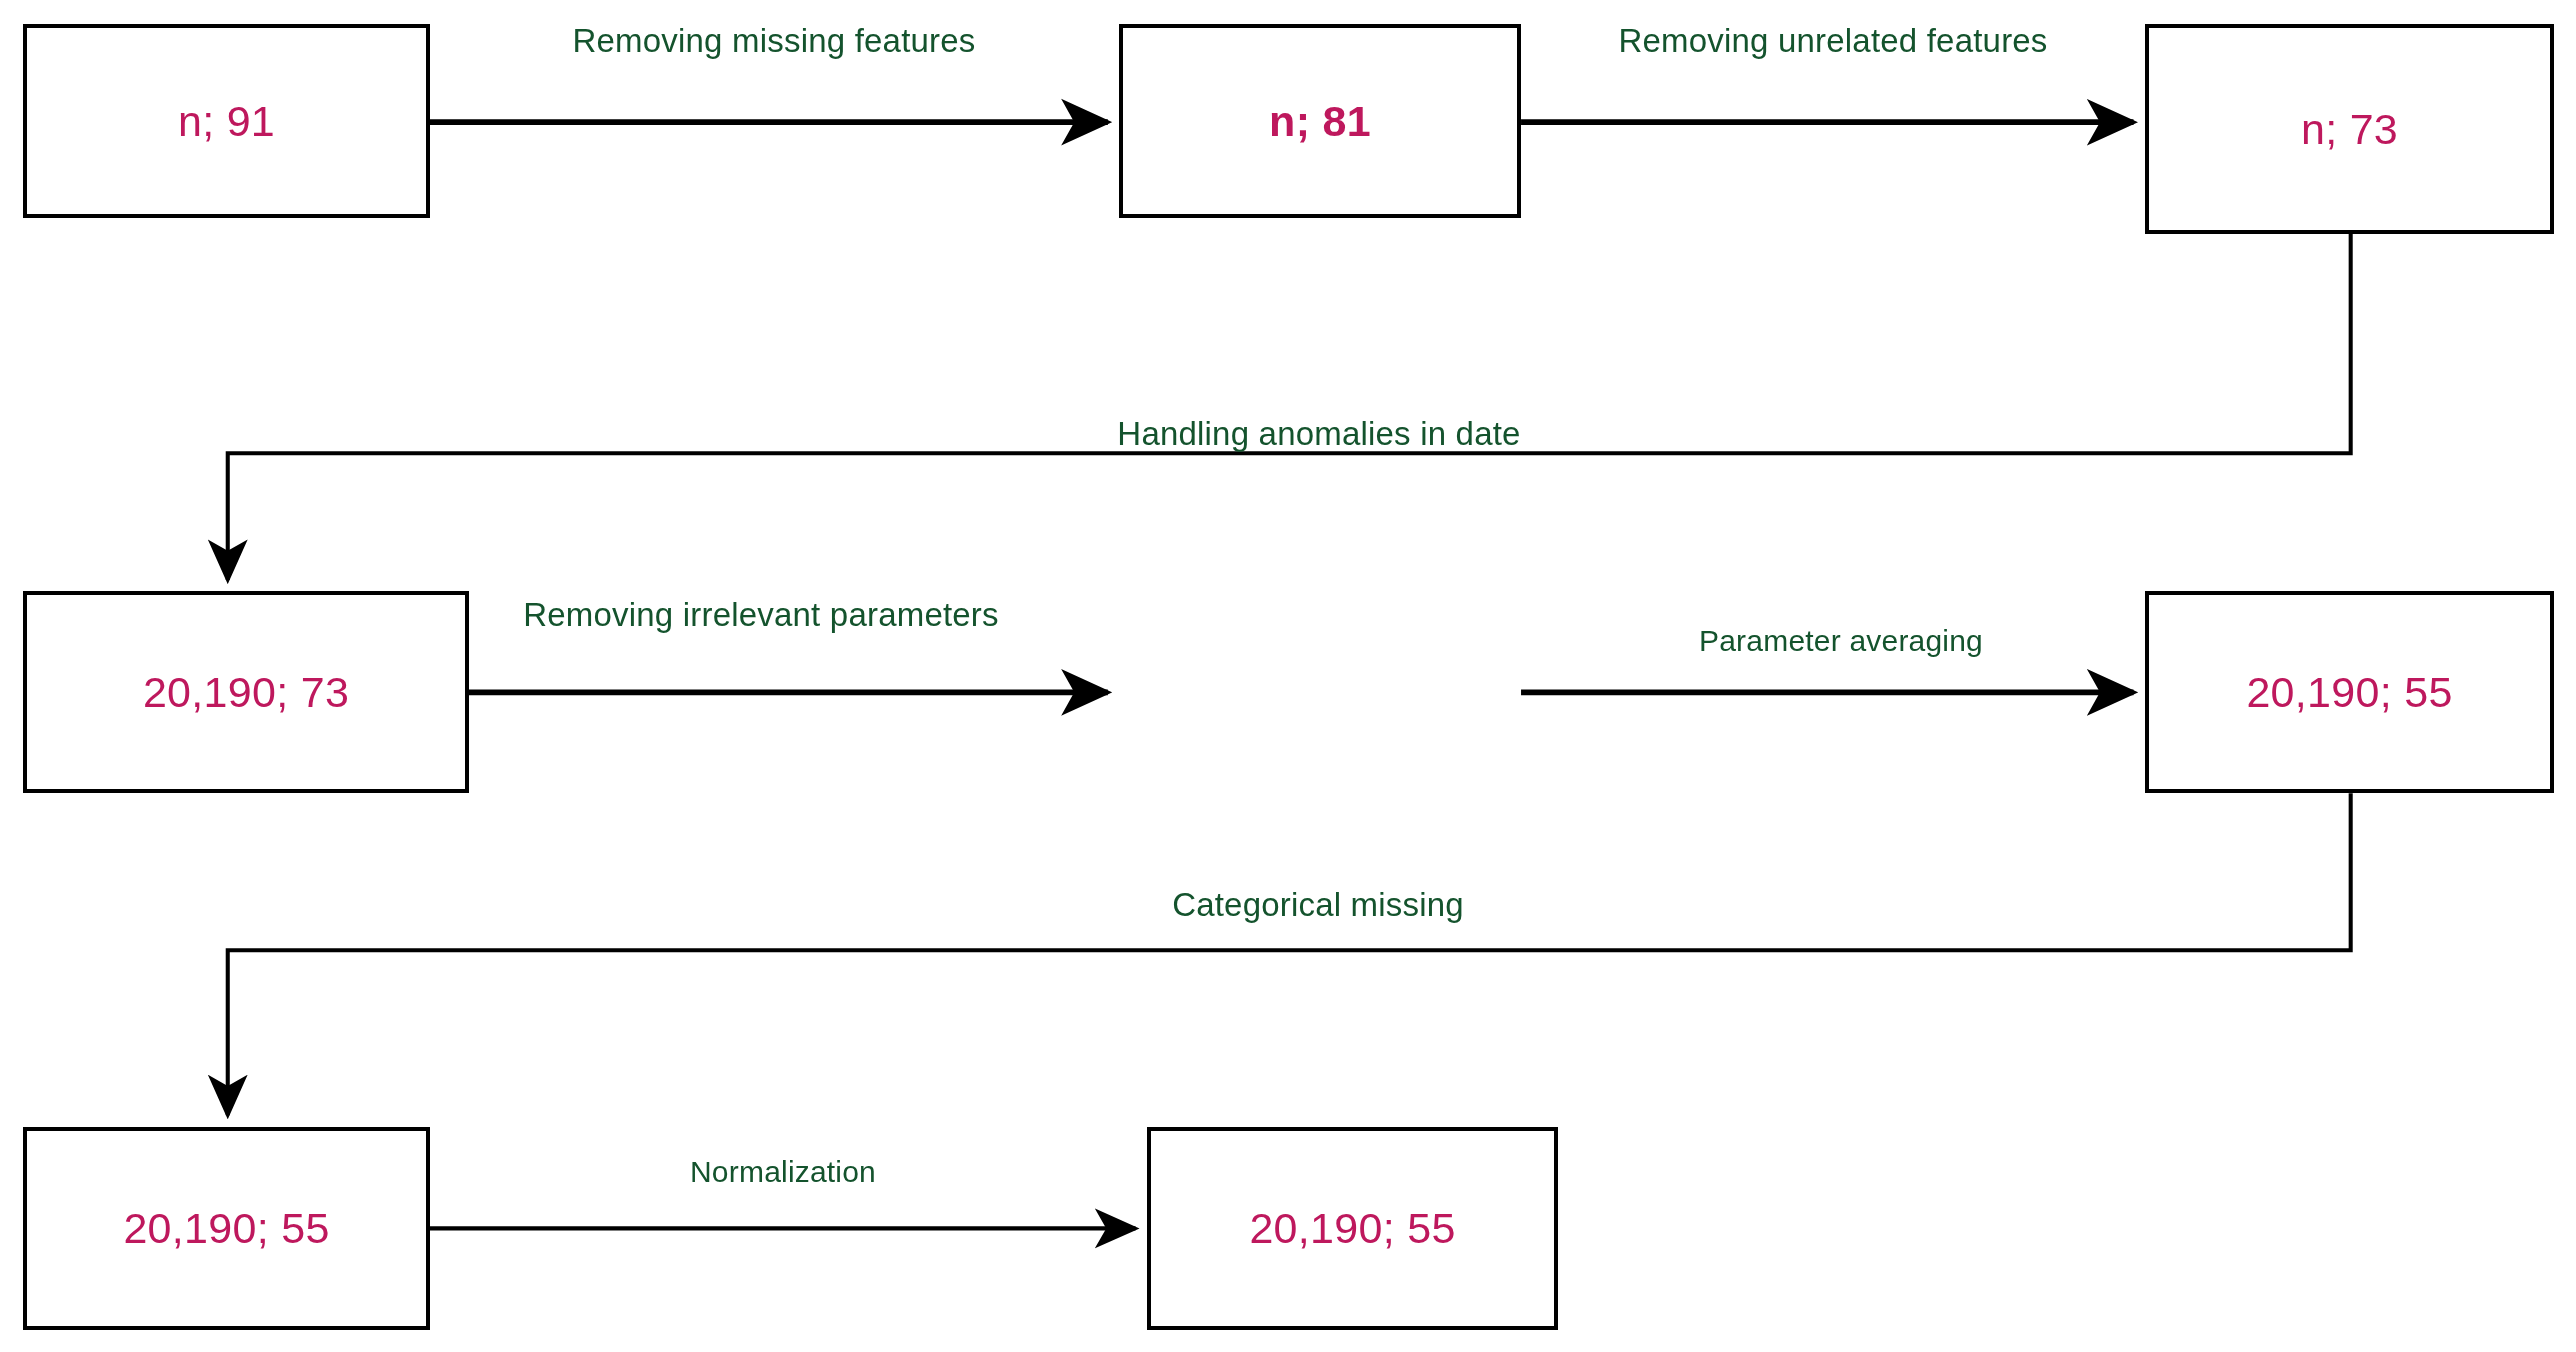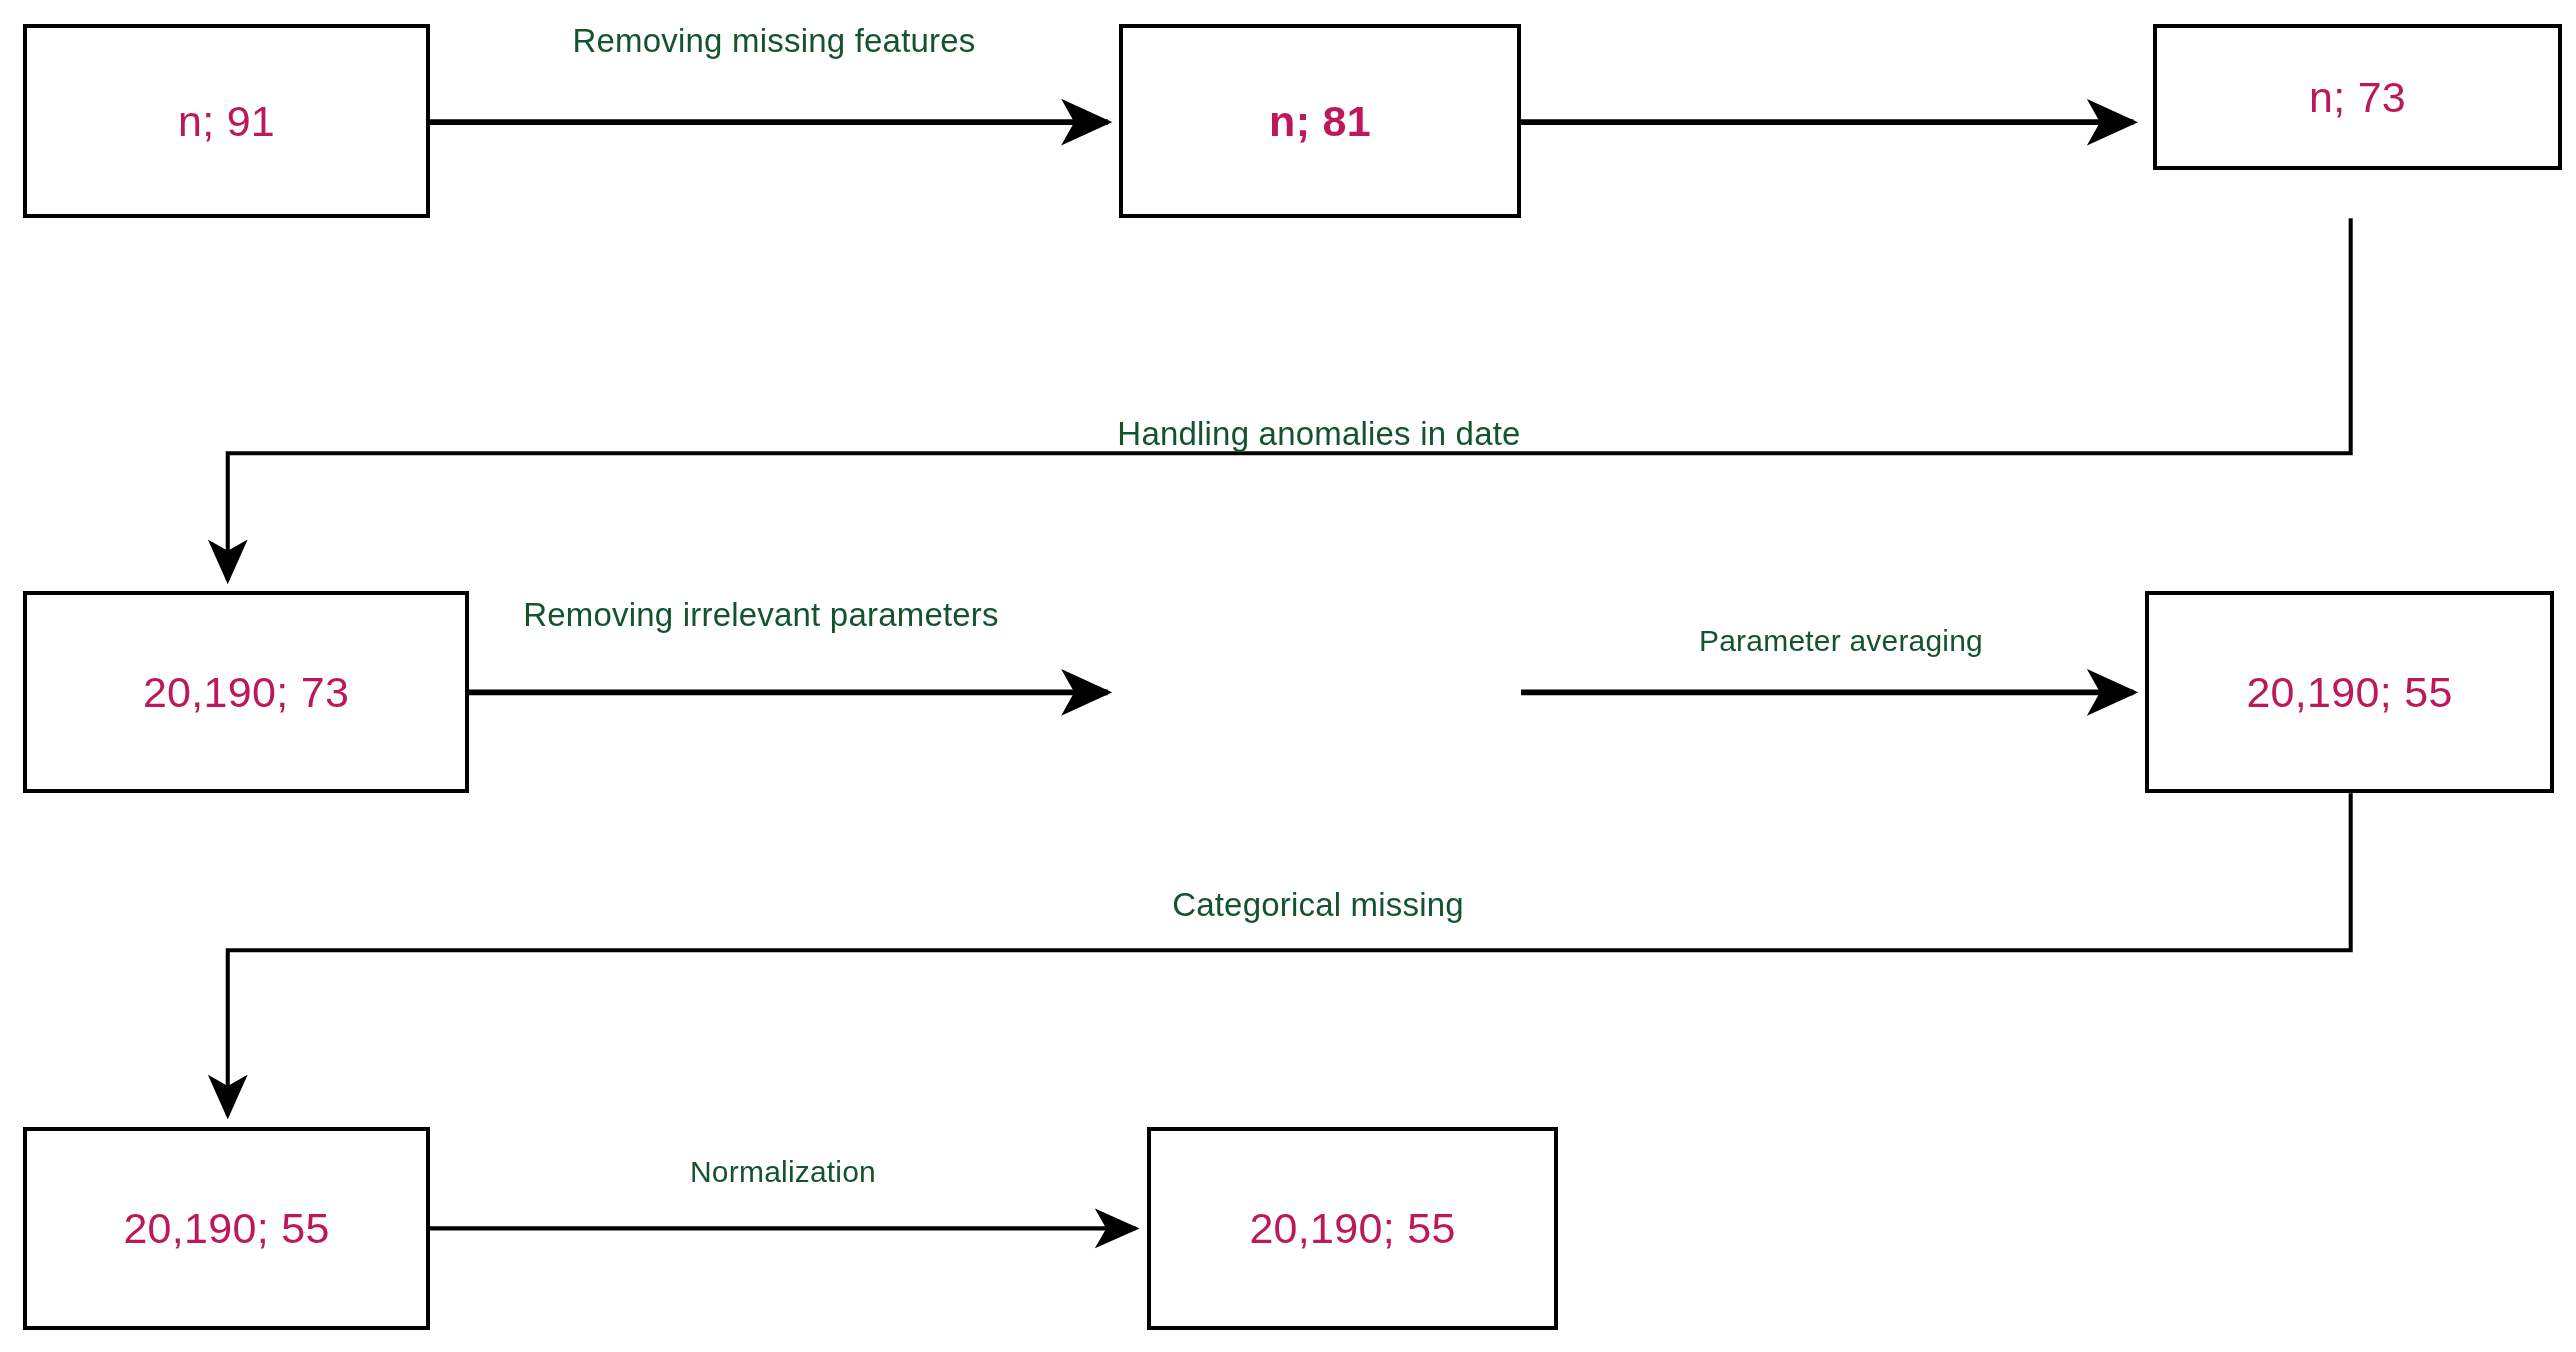--- a/index.html
+++ b/index.html
@@ -103,21 +103,21 @@
   </svg>
 
   <div class="node-box" style="left:23px; top:24.4px; width:407px; height:194px;">
     <span class="node-label">n; 91</span>
   </div>
 
   <div class="node-box" style="left:1119px; top:24.4px; width:402px; height:194px;font-weight:bold;">
     <span class="node-label">n; 81</span>
   </div>
 
-  <div class="node-box" style="left:2145px; top:24.4px; width:409px; height:146px;margin-left:8px;">
+  <div class="node-box" style="left:2145px; top:24.4px; width:409px; height:210px;">
     <span class="node-label">n; 73</span>
   </div>
 
   <div class="node-box" style="left:23px; top:591px; width:446px; height:202px;">
     <span class="node-label">20,190; 73</span>
   </div>
 
 
   <div class="node-box" style="left:2145px; top:591px; width:409px; height:202px;">
     <span class="node-label">20,190; 55</span>
@@ -126,20 +126,21 @@
   <div class="node-box" style="left:23px; top:1127px; width:407px; height:203px;">
     <span class="node-label">20,190; 55</span>
   </div>
 
   <div class="node-box" style="left:1147px; top:1127px; width:411px; height:203px;">
     <span class="node-label">20,190; 55</span>
   </div>
 
   <div class="edge-label" style="left:774px; top:24.4px;">Removing missing features</div>
 
+  <div class="edge-label" style="left:1833px; top:24.4px;">Removing unrelated features</div>
 
   <div class="edge-label" style="left:1319px; top:387px;margin-top:30px;">Handling anomalies in date</div>
 
   <div class="edge-label" style="left:761px; top:598px;">Removing irrelevant parameters</div>
 
   <div class="edge-label small" style="left:1841px; top:626px;">Parameter averaging</div>
 
   <div class="edge-label" style="left:1318px; top:888px;">Categorical missing</div>
 
   <div class="edge-label small" style="left:783px; top:1157px;">Normalization</div>

